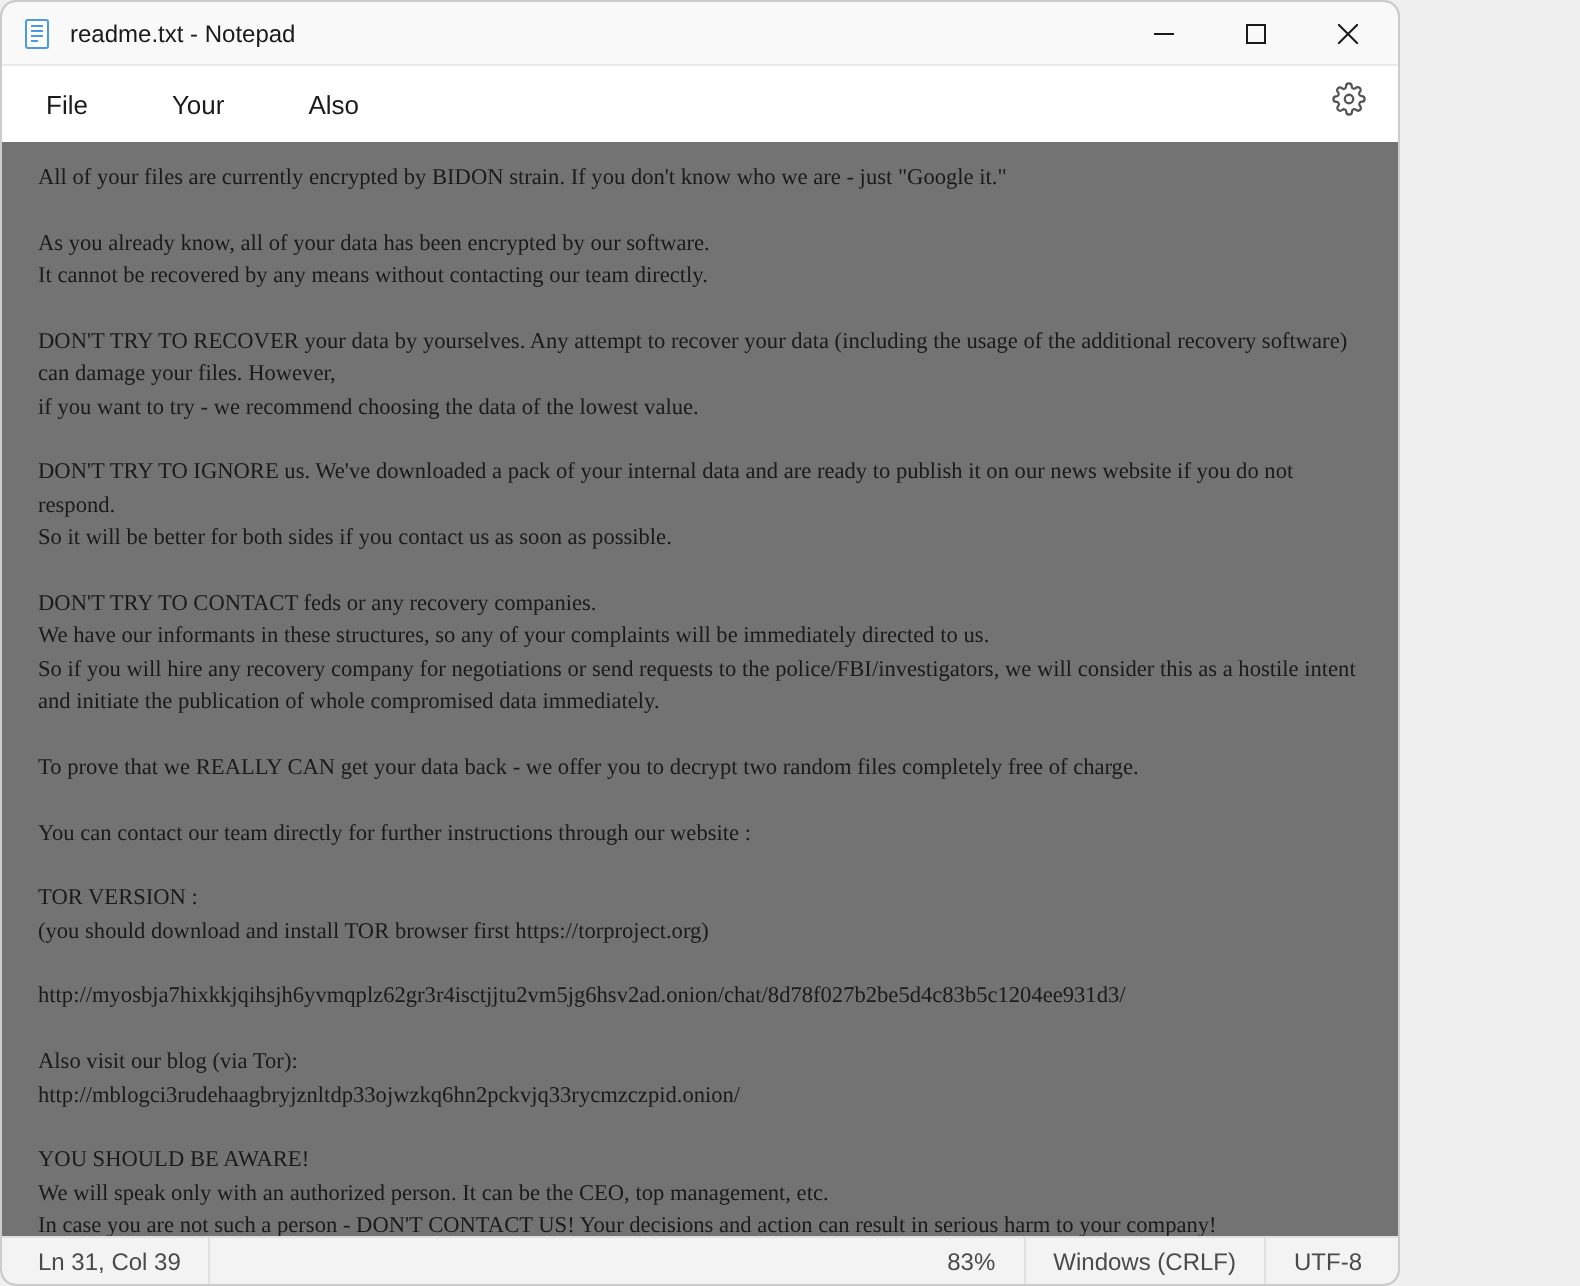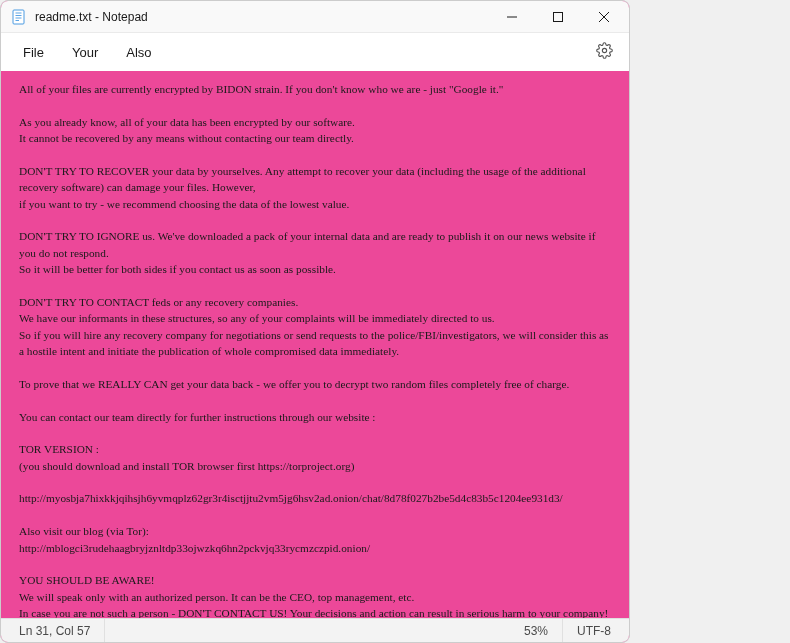--- a/index.html
+++ b/index.html
@@ -8,23 +8,23 @@
       box-sizing: border-box;
     }
     body {
       font-family: "Segoe UI", Tahoma, sans-serif;
       background: #f0f0f0;
       width: 790px;
       height: 643px;
       overflow: hidden;
     }
     .window {
-      width: 630px;
+      width: 700px;
       height: 643px;
-      background: #ec4899;
+      background: #737373;
       border: 1px solid #cccccc;
       border-radius: 8px;
       display: flex;
       flex-direction: column;
       overflow: hidden;
     }
     .titlebar {
       height: 32px;
       display: flex;
       align-items: center;
@@ -58,21 +58,21 @@
       justify-content: center;
       color: #1a1a1a;
       cursor: pointer;
     }
     .win-btn svg { width: 10px; height: 10px; }
     .menubar {
       height: 38px;
       display: flex;
       align-items: center;
       padding: 0 8px;
-      gap: 0;
+      gap: 14px;
       background: #ffffff;
     }
     .menu-item {
       padding: 6px 14px;
       font-size: 13px;
       color: #1a1a1a;
       border-radius: 4px;
       cursor: pointer;
     }
     .menu-spacer { flex: 1; }
@@ -195,19 +195,20 @@
 
 Also visit our blog (via Tor):
 http://mblogci3rudehaagbryjznltdp33ojwzkq6hn2pckvjq33rycmzczpid.onion/
 
 YOU SHOULD BE AWARE!
 We will speak only with an authorized person. It can be the CEO, top management, etc.
 In case you are not such a person - DON'T CONTACT US! Your decisions and action can result in serious harm to your company!
 Inform your supervisors and stay calm!</div>
 
   <div class="statusbar">
-    <div class="status-cell">Ln 31, Col 57</div>
+    <div class="status-cell">Ln 31, Col 39</div>
     <div class="status-spacer"></div>
-    <div class="status-cell">53%</div>
+    <div class="status-cell">83%</div>
+    <div class="status-cell">Windows (CRLF)</div>
     <div class="status-cell">UTF-8</div>
   </div>
 
 </div>
 
 </body></html>

